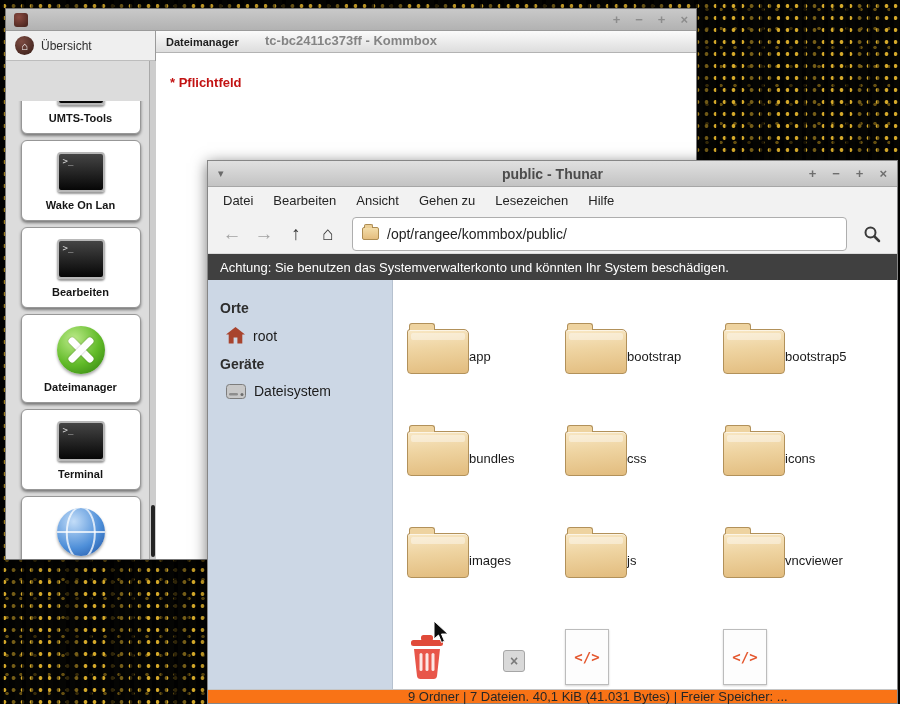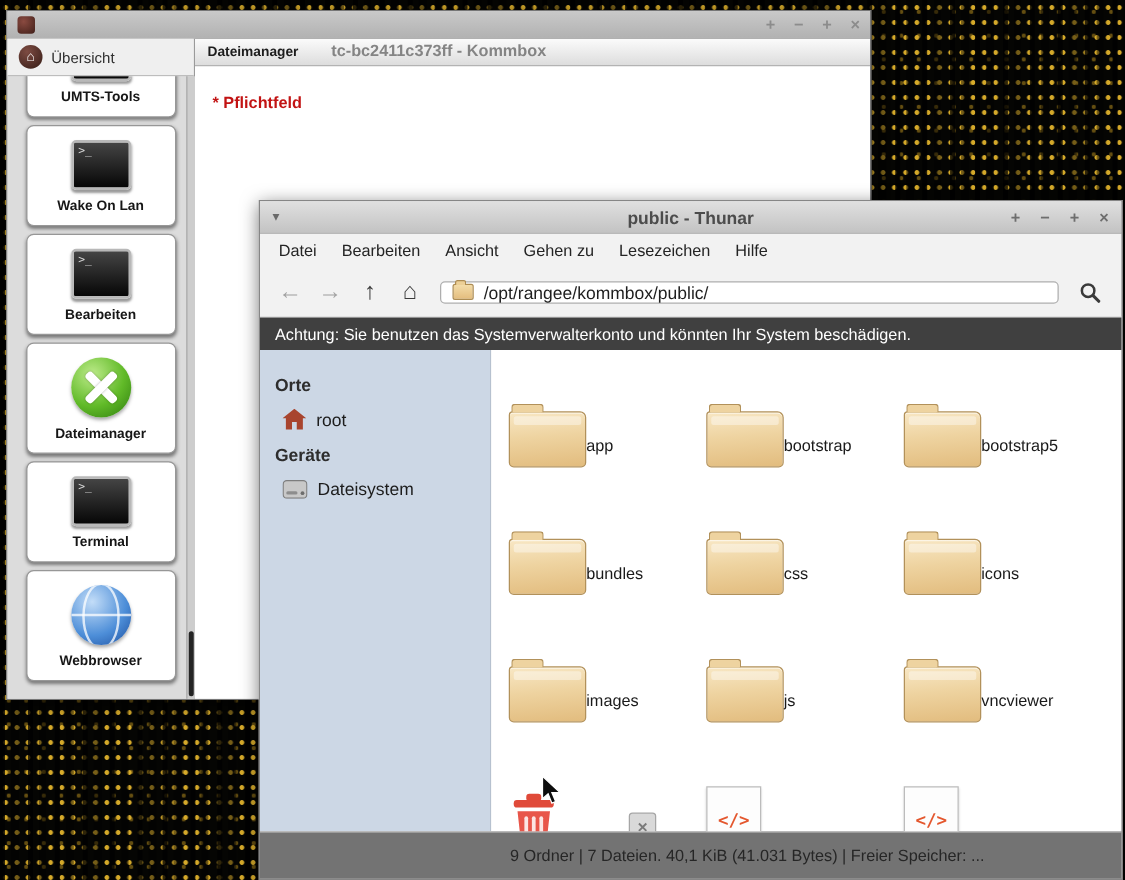--- a/index.html
+++ b/index.html
@@ -20,21 +20,21 @@
   .kommbox{left:5px;top:8px;width:692px;height:552px;background:#e9e9e9;border:1px solid #777;display:flex;flex-direction:column;}
   .kb-titlebar{height:22px;background:linear-gradient(#c9c9c9,#b2b2b2);border-bottom:1px solid #9a9a9a;display:flex;align-items:center;padding:0 8px;position:relative;flex:none;}
   .kb-appicon{width:14px;height:14px;border-radius:3px;background:radial-gradient(circle at 35% 30%, #8a4a40, #401f19);flex:none;position:relative;z-index:1;}
   .kb-title{position:absolute;left:0;right:0;text-align:center;font-size:13px;font-weight:bold;color:#848484;margin-top:41px;}
   .winbtns{margin-left:auto;display:flex;gap:15px;color:#8c8c8c;font-size:13px;font-weight:bold;position:relative;z-index:1;}
   .winbtns span{cursor:default;line-height:1;}
   .kb-body{flex:1;display:flex;min-height:0;}
   .kb-sidebar{width:150px;background:#dcdcdc;border-right:1px solid #9a9a9a;position:relative;display:flex;flex-direction:column;flex:none;}
   .kb-overview{height:30px;background:#efefef;border-bottom:1px solid #bdbdbd;display:flex;align-items:center;gap:7px;padding:0 9px;font-size:12px;color:#2f2f2f;flex:none;}
   .kb-ov-icon{width:19px;height:19px;border-radius:50%;background:radial-gradient(circle at 35% 28%, #7d4b42, #351c16);color:#fff;font-size:11px;display:flex;align-items:center;justify-content:center;flex:none;}
-  .kb-tools{flex:1;overflow:hidden;display:flex;flex-direction:column;align-items:center;gap:6px;padding-top:2px;}
+  .kb-tools{flex:1;overflow:hidden;display:flex;flex-direction:column;align-items:center;gap:6px;padding-top:2px;margin-top:40px;}
   .kb-card{width:120px;background:#fff;border:1px solid #979797;border-radius:6px;box-shadow:0 2px 3px rgba(0,0,0,.45);display:flex;flex-direction:column;align-items:center;padding:11px 4px 9px;gap:7px;flex:none;}
   .kb-card.cropped{margin-top:-50px;}
   .kb-card .lbl{font-size:11px;font-weight:bold;color:#161616;}
   .kb-scrollbar{position:absolute;right:-1px;top:30px;bottom:0;width:7px;background:#cdcdcd;border-left:1px solid #a9a9a9;}
   .kb-thumb{position:absolute;left:1px;right:1px;bottom:2px;height:52px;background:#242424;border-radius:2px;}
   .kb-content{flex:1;display:flex;flex-direction:column;background:#fff;min-width:0;}
   .kb-tab{height:22px;background:linear-gradient(#fbfbfb,#dddddd);border-bottom:1px solid #b3b3b3;font-size:11px;font-weight:bold;color:#1d1d1d;display:flex;align-items:center;padding:0 10px;flex:none;}
   .kb-main{flex:1;padding:20px 14px;}
   .required{color:#c21313;font-weight:bold;font-size:13px;}
 
@@ -54,39 +54,39 @@
   .th-titlebar{height:26px;background:linear-gradient(#e0e0e0,#c3c3c3);border-bottom:1px solid #a6a6a6;display:flex;align-items:center;padding:0 10px;position:relative;flex:none;}
   .th-menu-glyph{color:#6a6a6a;font-size:11px;position:relative;z-index:1;}
   .th-title{position:absolute;left:0;right:0;text-align:center;font-weight:bold;color:#4c4c4c;font-size:14px;}
   .th-winbtns{margin-left:auto;display:flex;gap:16px;color:#6e6e6e;font-size:13px;font-weight:bold;position:relative;z-index:1;}
   .th-menubar{height:27px;background:#f2f2f2;display:flex;align-items:center;padding:0 5px;flex:none;text-align:right;}
   .mi{padding:4px 10px;font-size:13px;color:#242424;}
   .th-toolbar{height:40px;background:#f2f2f2;border-bottom:1px solid #dcdcdc;display:flex;align-items:center;gap:4px;padding:0 10px;flex:none;}
   .nav{font-size:19px;width:28px;text-align:center;line-height:1;}
   .nav.dim{color:#a2a2a2;}
   .nav.dark{color:#3b3b3b;}
-  .pathbar{flex:1;height:18px;background:#fff;border:1px solid #aeaeae;border-radius:4px;display:flex;align-items:center;gap:8px;padding:0 9px;font-size:14px;color:#1e1e1e;margin:0 6px;}
+  .pathbar{flex:1;height:34px;background:#fff;border:1px solid #aeaeae;border-radius:4px;display:flex;align-items:center;gap:8px;padding:0 9px;font-size:14px;color:#1e1e1e;margin:0 6px;}
   .minifolder{width:17px;height:13px;background:linear-gradient(#f3dca8,#e4bd7e);border:1px solid #ad8c52;border-radius:2px;position:relative;flex:none;}
   .minifolder::before{content:"";position:absolute;top:-4px;left:1px;width:7px;height:3px;background:#eccf96;border:1px solid #ad8c52;border-bottom:none;border-radius:2px 2px 0 0;}
   .searchbtn{width:30px;display:flex;justify-content:center;align-items:center;}
   .th-warning{height:26px;background:#404040;color:#fff;font-size:13px;display:flex;align-items:center;padding:0 12px;flex:none;}
   .th-body{flex:1;display:flex;min-height:0;}
   .th-side{width:185px;background:#ccd7e5;border-right:1px solid #b6c1cf;padding:14px 0 0 12px;font-size:14px;color:#1c1c1c;flex:none;}
   .side-h{font-weight:bold;color:#2d2d2d;margin:6px 0 7px;font-size:14px;}
   .side-item{display:flex;align-items:center;gap:8px;padding:4px 0 4px 6px;margin-bottom:8px;}
   .th-files{flex:1;background:#fff;padding:16px 0 0 14px;display:grid;grid-template-columns:repeat(3,158px);grid-auto-rows:102px;align-content:start;justify-items:center;overflow:hidden;}
   .fitem{display:flex;flex-direction:row;align-items:center;position:relative;width:100%;padding-top:8px;}
   .folder{width:62px;height:45px;background:linear-gradient(175deg,#f8e7c4 0%,#eed3a0 45%,#e2bc7e 100%);border:1px solid #b2915a;border-radius:3px 5px 4px 4px;position:relative;box-shadow:inset 0 1px 0 rgba(255,255,255,.6);}
   .folder::before{content:"";position:absolute;top:-7px;left:1px;width:24px;height:6px;background:#eed3a0;border:1px solid #b2915a;border-bottom:none;border-radius:3px 3px 0 0;}
   .folder::after{content:"";position:absolute;top:3px;left:3px;right:3px;height:7px;background:rgba(255,255,255,.4);border-radius:2px;}
   .flabel{margin-top:10px;font-size:13px;color:#1a1a1a;}
   .codefile{width:44px;height:56px;background:#fdfdfd;border:1px solid #bcbcbc;display:flex;align-items:center;justify-content:center;font-family:"DejaVu Sans Mono",monospace;font-weight:bold;font-size:14px;color:#e4572e;box-shadow:0 1px 2px rgba(0,0,0,.18);}
   .cursor{position:absolute;left:26px;top:18px;z-index:3;}
   .xbtn{position:absolute;left:96px;top:48px;width:22px;height:22px;background:#d9d9d9;border:1px solid #a6a6a6;border-radius:3px;color:#7a7a7a;font-size:14px;font-weight:bold;display:flex;align-items:center;justify-content:center;z-index:2;}
-  .th-status{height:38px;background:#737373;border-top:1px solid #c6c6c6;display:flex;align-items:center;font-size:13px;color:#262626;padding-left:200px;flex:none;}
+  .th-status{height:14px;background:#f97316;border-top:1px solid #c6c6c6;display:flex;align-items:center;font-size:13px;color:#262626;padding-left:200px;flex:none;}
 </style>
 </head>
 <body>
 
 <div class="desktop">
   <div class="dots"></div>
 
   <div class="window kommbox">
     <div class="kb-titlebar">
       <span class="kb-appicon"></span>

